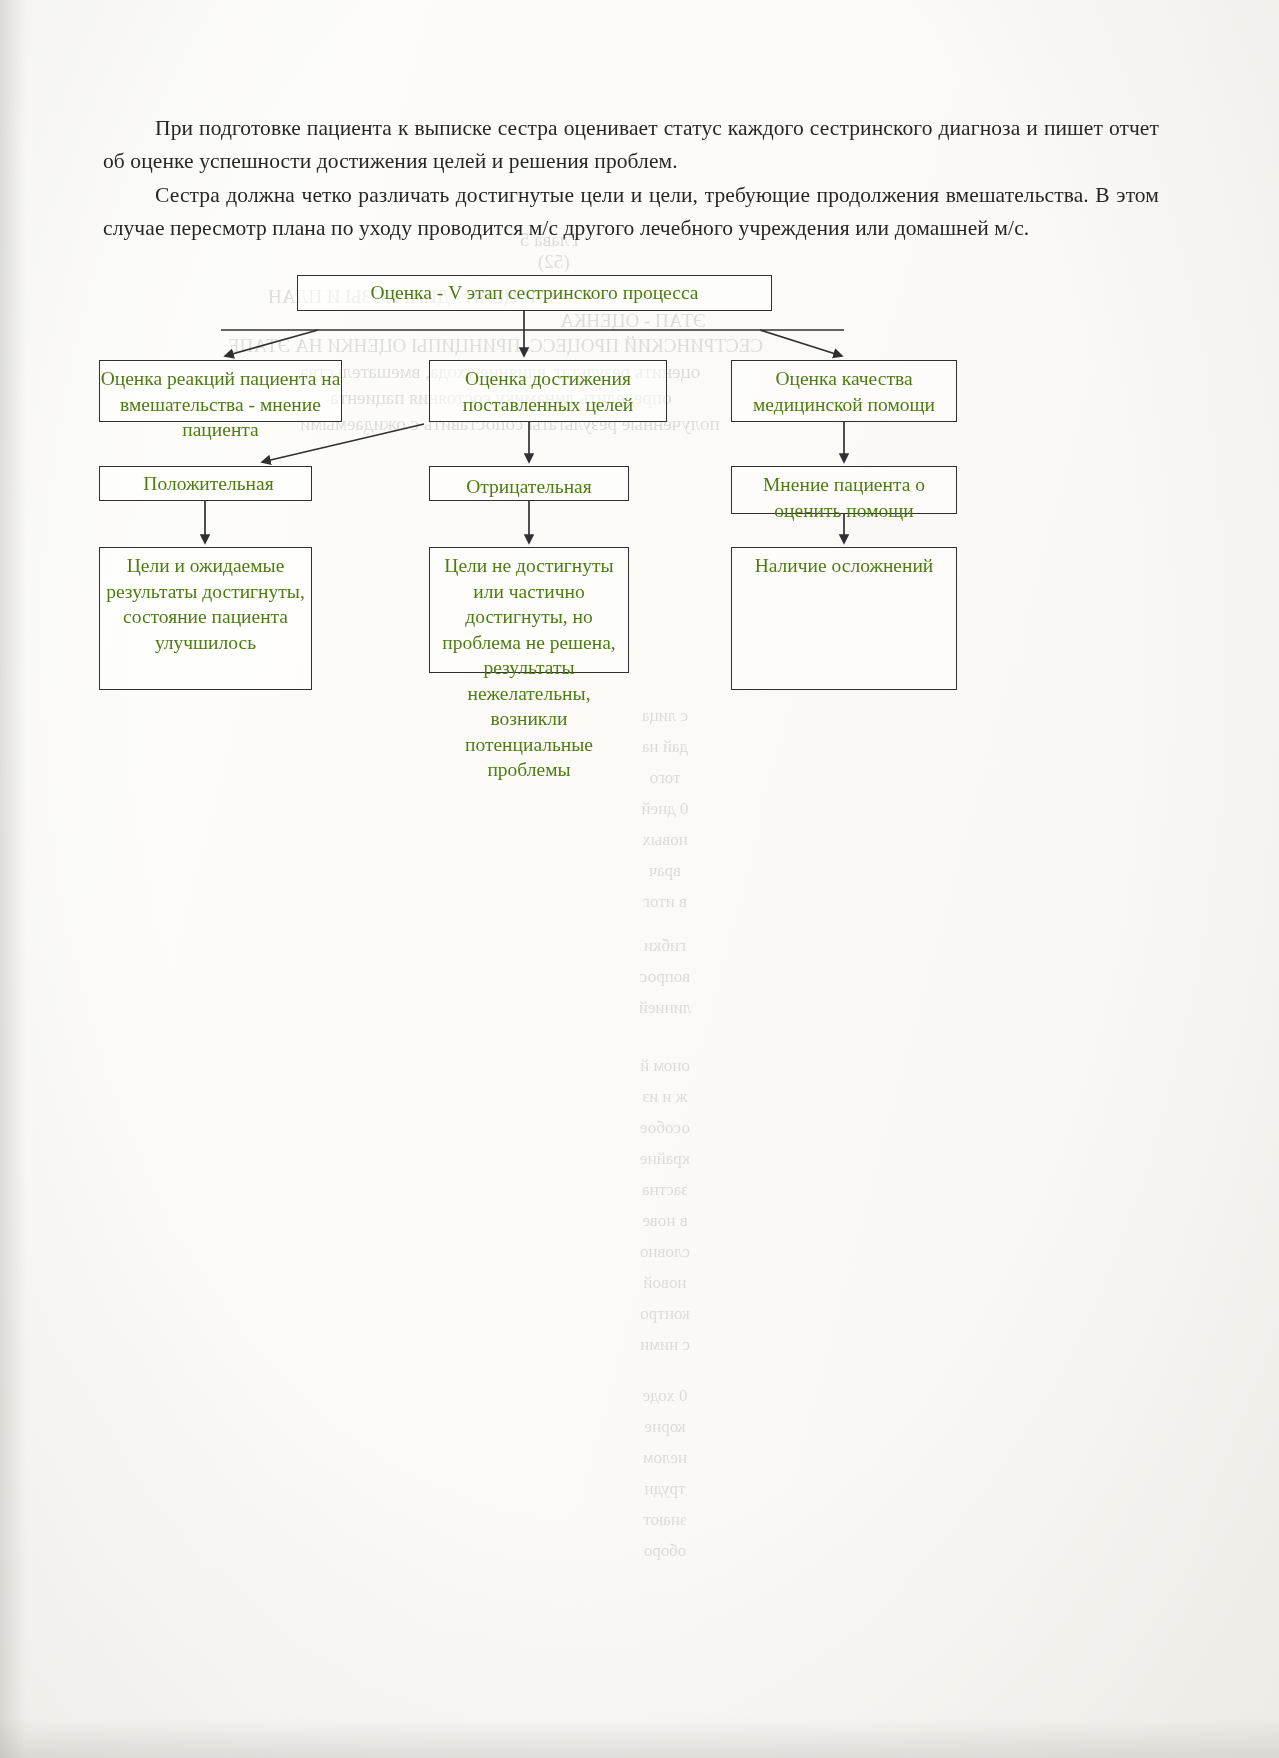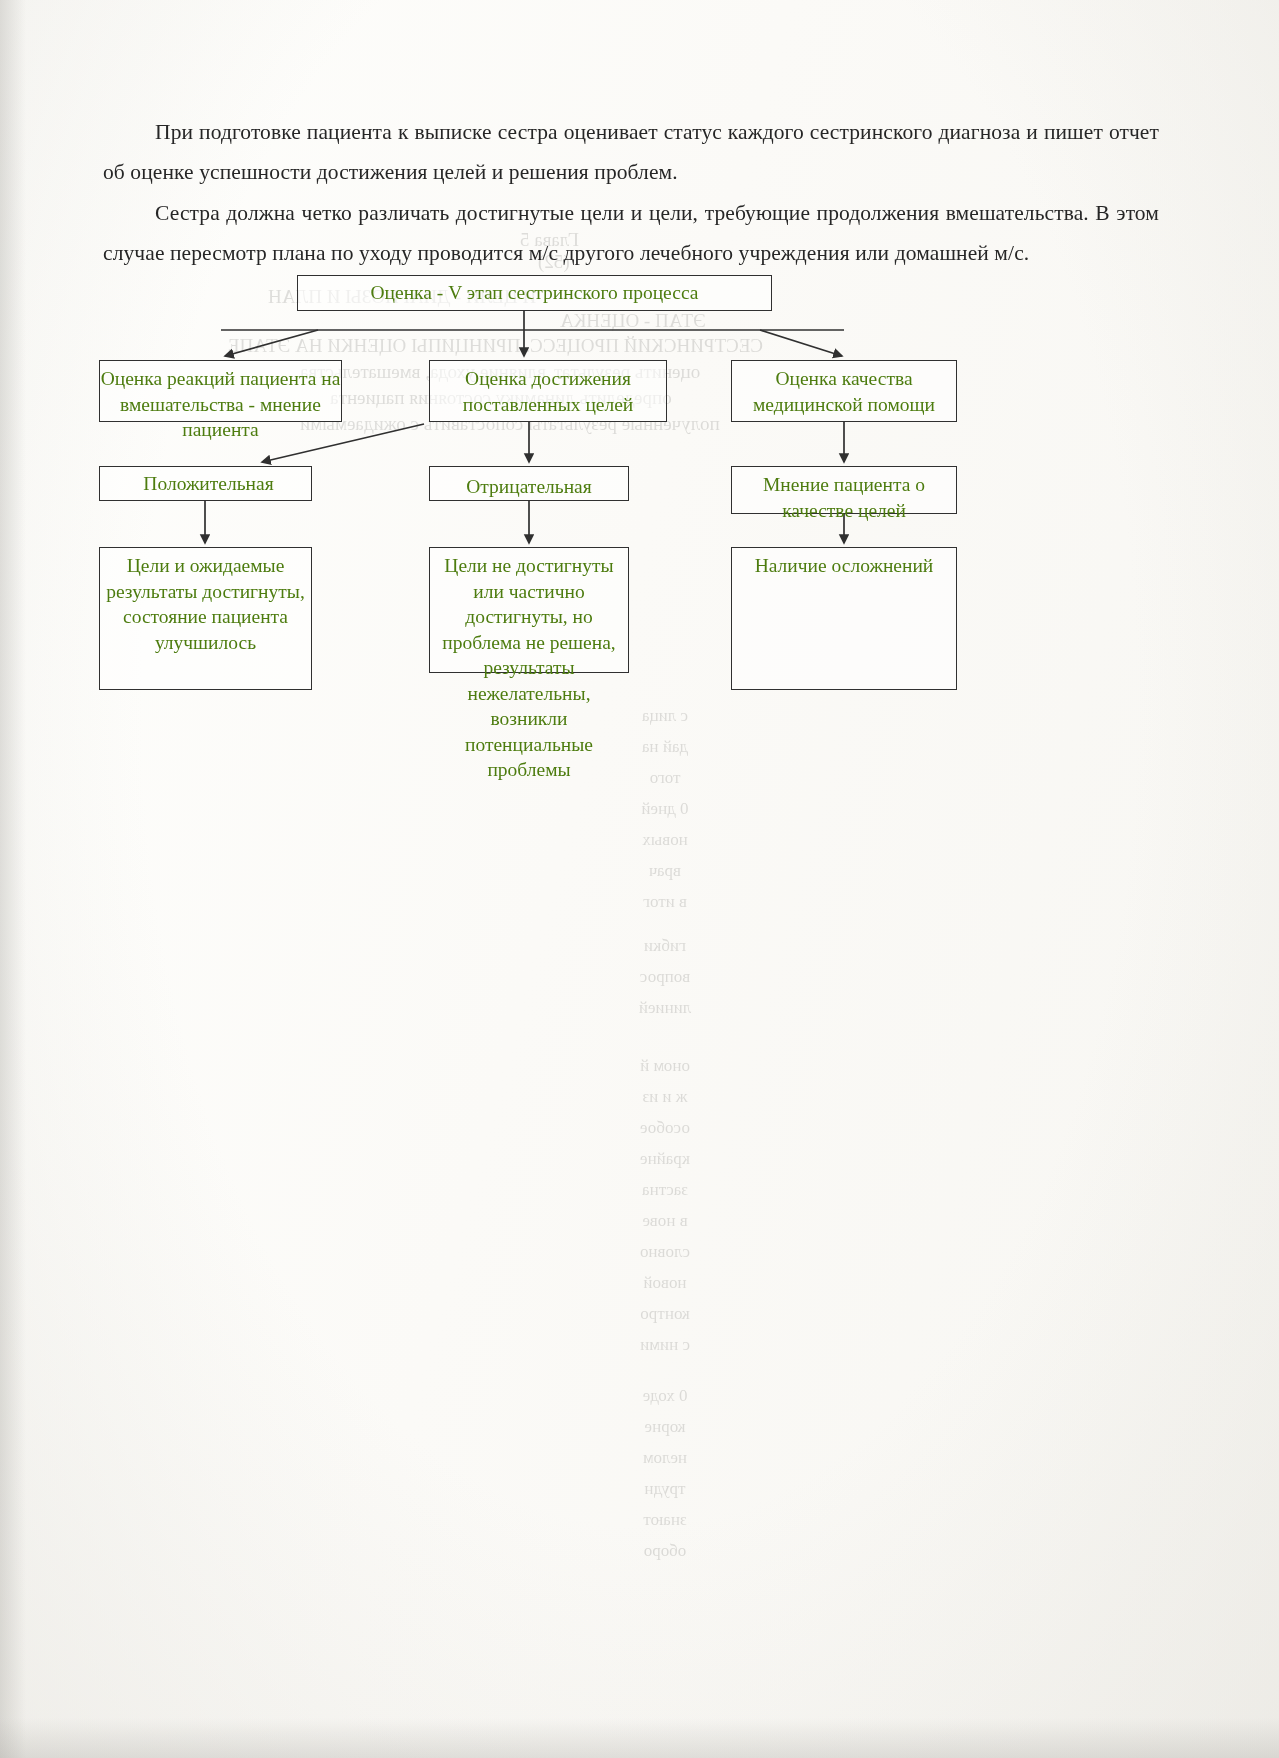--- a/index.html
+++ b/index.html
@@ -41,21 +41,21 @@
     background: linear-gradient(0deg, rgba(170,168,162,0.30), rgba(170,168,162,0.0));
     pointer-events: none;
   }
 
   
   .prose {
     position: absolute;
     left: 103px;
     width: 1056px;
     font-size: 21.5px;
-    line-height: 40px;
+    line-height: 33px;
     text-align: justify;
     color: #262626;
     letter-spacing: 0.1px;
   }
   .prose p {
     margin: 0 0 0 0;
     text-indent: 52px;
   }
   .prose p + p { margin-top: 1px; }
   #para-block { top: 112px; }
@@ -223,21 +223,21 @@
     <span class="txt">Оценка качества медицинской помощи</span>
   </div>
 
   <div class="node" id="node-pos">
     <span class="txt">Положительная</span>
   </div>
   <div class="node" id="node-neg">
     <span class="txt">Отрицательная</span>
   </div>
   <div class="node" id="node-opin">
-    <span class="txt">Мнение пациента о качестве целей</span>
+    <span class="txt">Мнение пациента о оценить помощи</span>
   </div>
 
   <div class="node" id="node-achiev">
     <span class="txt">Цели и ожидаемые результаты достигнуты, состояние пациента улучшилось</span>
   </div>
   <div class="node" id="node-fail">
     <span class="txt">Цели не достигнуты или частично достигнуты, но проблема не решена, результаты нежелательны, возникли потенциальные проблемы</span>
   </div>
   <div class="node" id="node-compl">
     <span class="txt">Наличие осложнений</span>

